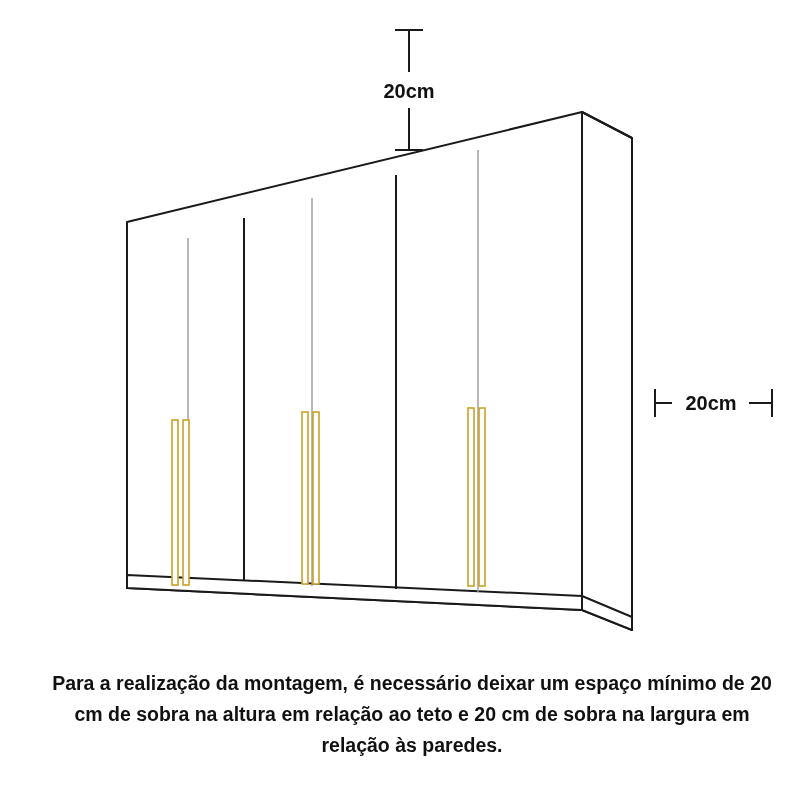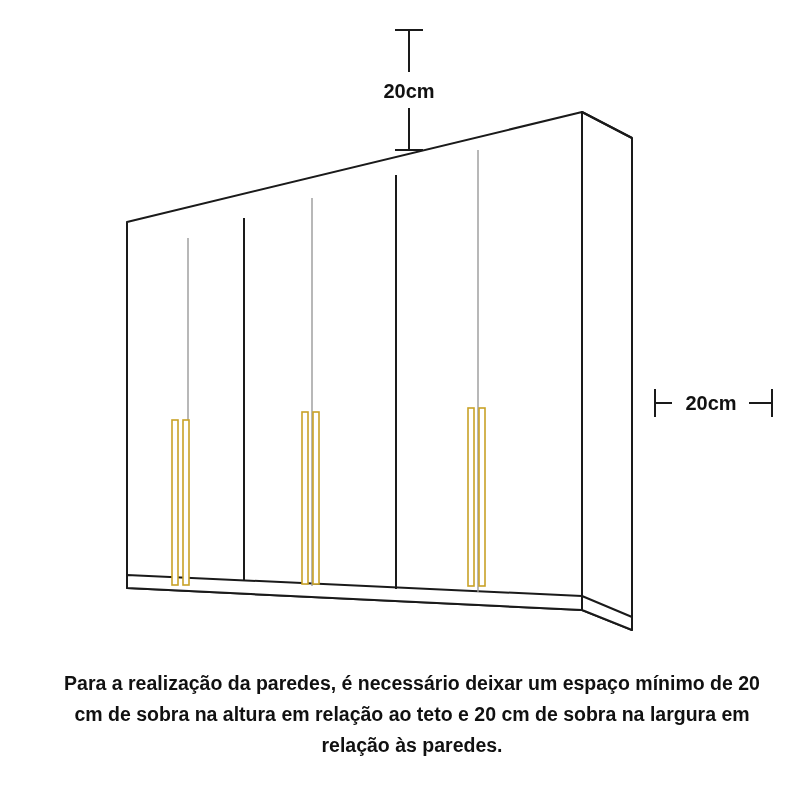--- a/index.html
+++ b/index.html
@@ -108,18 +108,18 @@
       </g>
       <g>
         <rect x="456" y="408" width="6" height="178" fill="#ffffff" stroke="#c9a227" stroke-width="1.6"></rect>
         <rect x="467" y="408" width="6" height="178" fill="#ffffff" stroke="#c9a227" stroke-width="1.6"></rect>
       </g>
     </g>
 
   </svg>
 
   <div class="caption">
-    <span>Para a realização da paredes, é necessário deixar um espaço</span>
+    <span>Para a realização da montagem, é necessário deixar um espaço</span>
     <span>mínimo de 20 cm de sobra na altura em relação ao teto e 20 cm de</span>
     <span>sobra na largura em relação às paredes.</span>
   </div>
 
 </div>
 
 </body></html>

